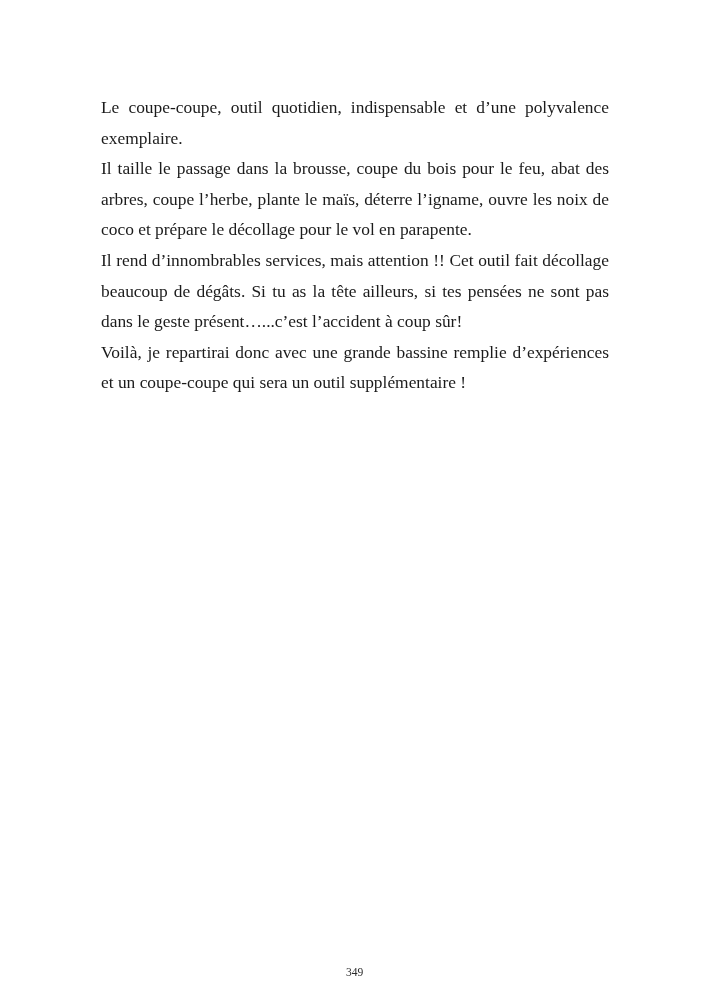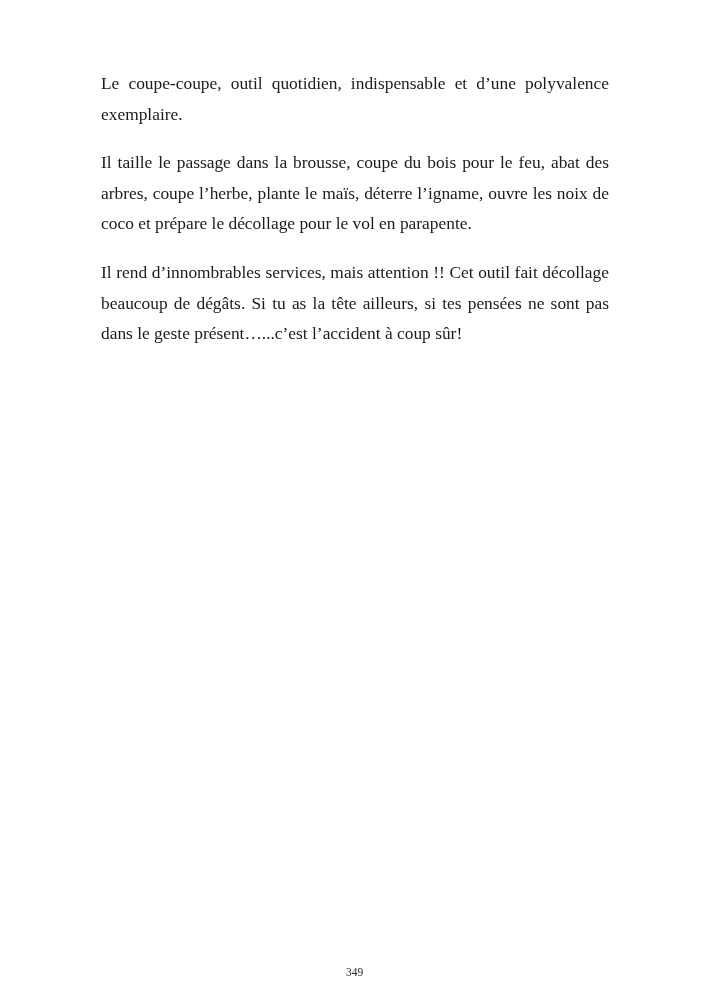--- a/index.html
+++ b/index.html
@@ -19,50 +19,51 @@
     position: absolute;
     top: 0;
     left: 0;
     width: 709px;
     height: 992px;
     background: #ffffff;
   }
   .text-block {
     position: absolute;
     left: 101px;
-    top: 68px;
+    top: 92px;
     width: 508px;
   }
   .para {
     margin: 0;
     text-align: justify;
     text-justify: inter-word;
     font-size: 17.4px;
     line-height: 30.6px;
     color: #1b1b1b;
     text-indent: 0;
     hyphens: none;
   }
   .para + .para {
-    margin-top: 18px;
+    margin-top: 0;
   }
   .folio {
     position: absolute;
     left: 0;
     top: 966px;
     width: 709px;
     text-align: center;
     font-size: 11.5px;
     color: #2a2a2a;
     font-family: "Liberation Serif", serif;
   }
 </style>
 </head>
 <body>
 
 <div class="page">
   <div class="text-block">
     <p class="para">Le coupe-coupe, outil quotidien, indispensable et d’une polyvalence exemplaire.</p>
     <p class="para">Il taille le passage dans la brousse, coupe du bois pour le feu, abat des arbres, coupe l’herbe, plante le maïs, déterre l’igname, ouvre les noix de coco et prépare le décollage pour le vol en parapente.</p>
     <p class="para">Il rend d’innombrables services, mais attention !! Cet outil fait décollage beaucoup de dégâts. Si tu as la tête ailleurs, si tes pensées ne sont pas dans le geste présent…...c’est l’accident à coup sûr!</p>
+    <p class="para">Voilà, je repartirai donc avec une grande bassine remplie d’expériences et un coupe-coupe qui sera un outil supplémentaire !</p>
   </div>
   <div class="folio">349</div>
 </div>
 
 </body></html>

